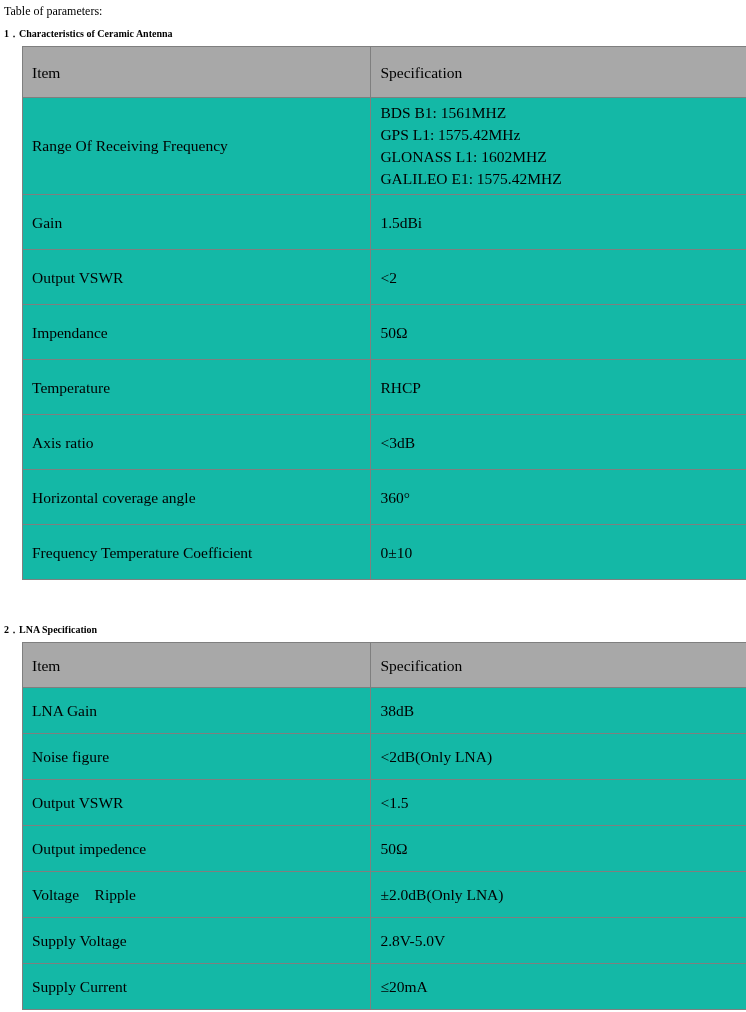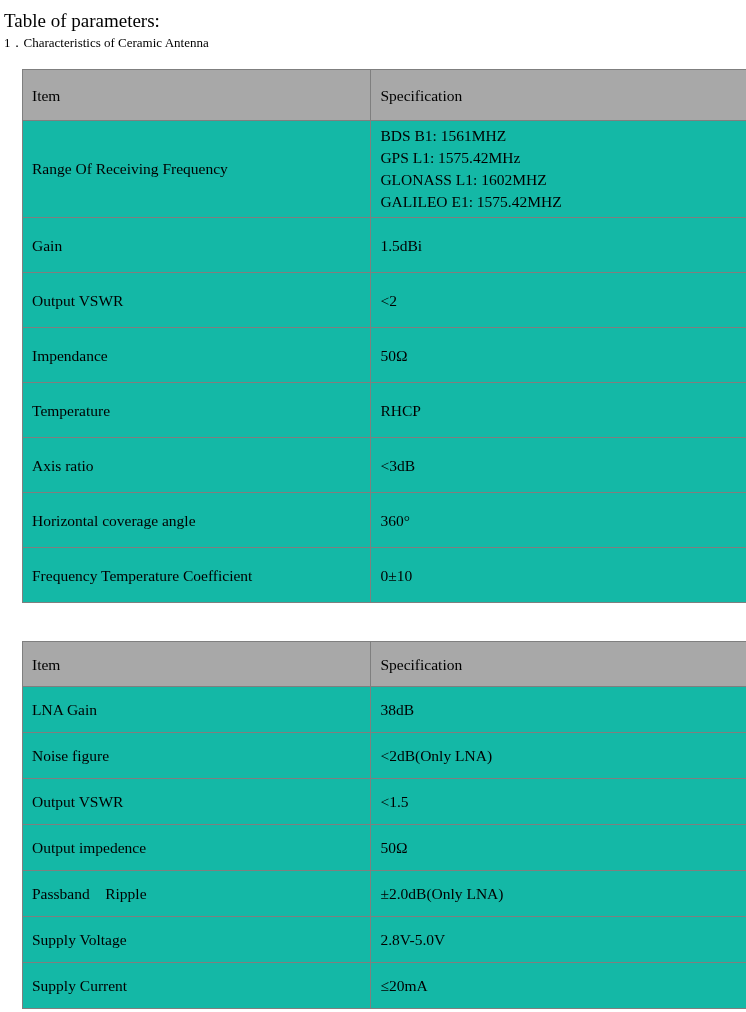--- a/index.html
+++ b/index.html
@@ -15,30 +15,31 @@
     color: #000000;
     overflow: hidden;
   }
   .page {
     position: relative;
     width: 746px;
     height: 1012px;
     box-sizing: border-box;
   }
   .doc-title {
-    font-size: 19px;
+    font-size: 12px;
     line-height: 21px;
-    padding: 10px 0 0 4px;
+    padding: 1px 0 0 4px;
     white-space: pre;
   }
   .section-heading {
-    font-size: 13px;
+    font-size: 10px;
     line-height: 21px;
-    padding: 1px 0 16px 4px;
+    padding: 1px 0 2px 4px;
     white-space: pre;
+    font-weight: bold;
   }
   .spacer {
     height: 38px;
   }
   table.param-table {
     border-collapse: collapse;
     width: 737px;
     margin-left: 22px;
     table-layout: fixed;
     border: 1px solid #7f7f7f;
@@ -125,20 +126,21 @@
       </tr>
       <tr>
         <td>Frequency Temperature Coefficient</td>
         <td>0±10</td>
       </tr>
     </tbody>
   </table>
 
   <div class="spacer"></div>
 
+  <div class="section-heading">2．LNA Specification</div>
 
   <table class="param-table" id="table-lna">
     <colgroup>
       <col class="col-item">
         <col class="col-spec">
     </colgroup>
     <thead>
       <tr>
         <th>Item</th>
         <th>Specification</th>
@@ -155,21 +157,21 @@
       </tr>
       <tr>
         <td>Output VSWR</td>
         <td>&lt;1.5</td>
       </tr>
       <tr>
         <td>Output impedence</td>
         <td>50Ω</td>
       </tr>
       <tr>
-        <td>Passband　Ripple</td>
+        <td>Voltage　Ripple</td>
         <td>±2.0dB(Only LNA)</td>
       </tr>
       <tr>
         <td>Supply Voltage</td>
         <td>2.8V-5.0V</td>
       </tr>
       <tr>
         <td>Supply Current</td>
         <td>≤20mA</td>
       </tr>

